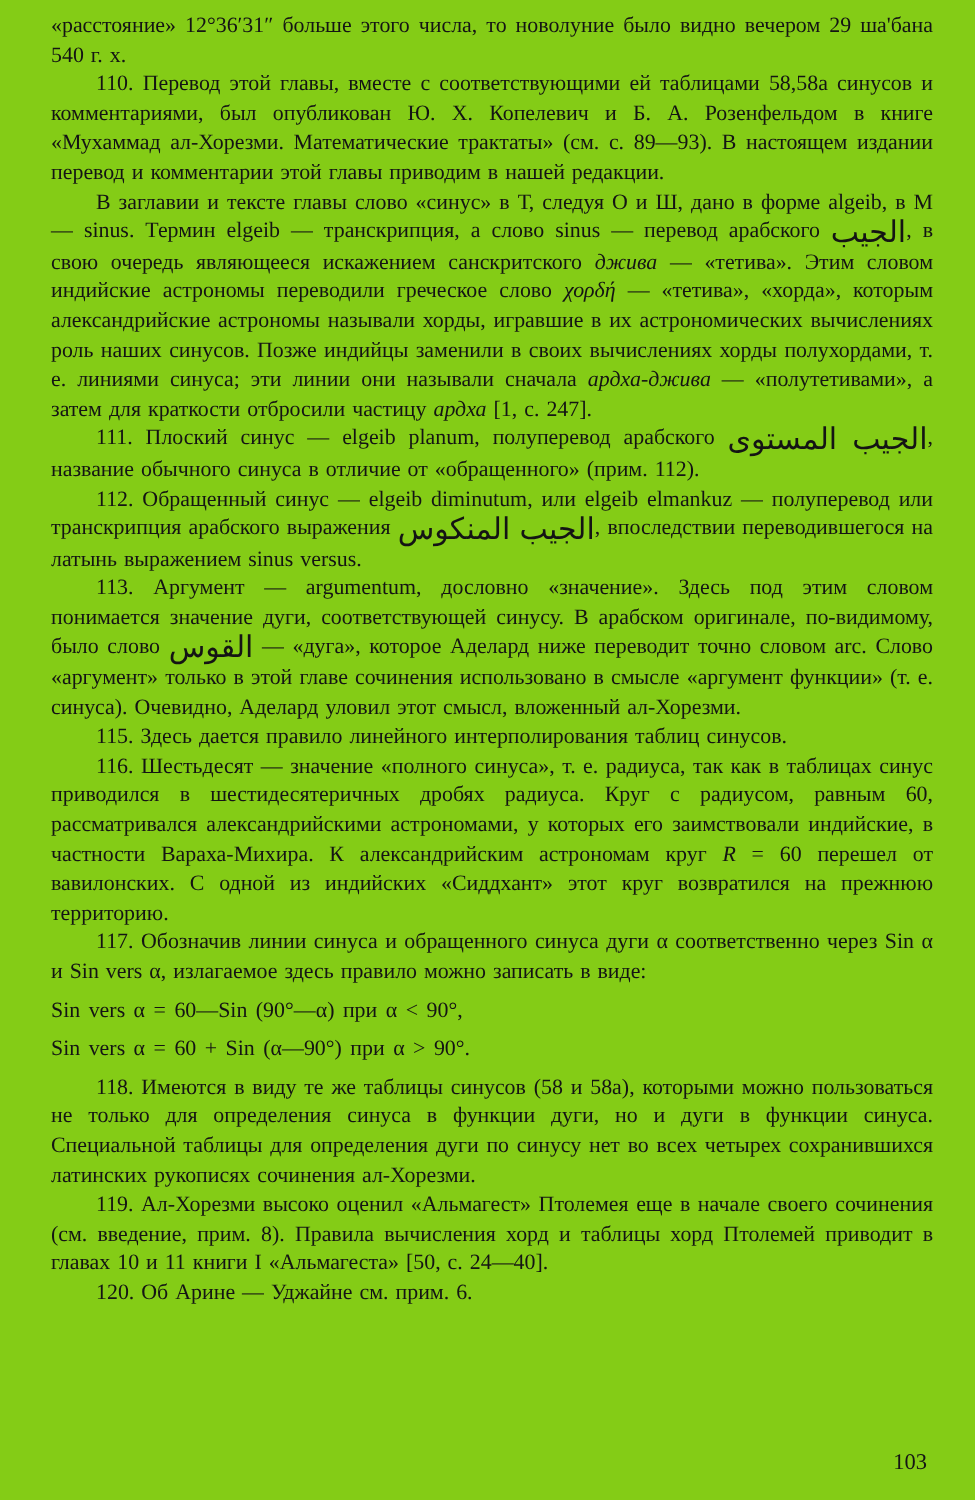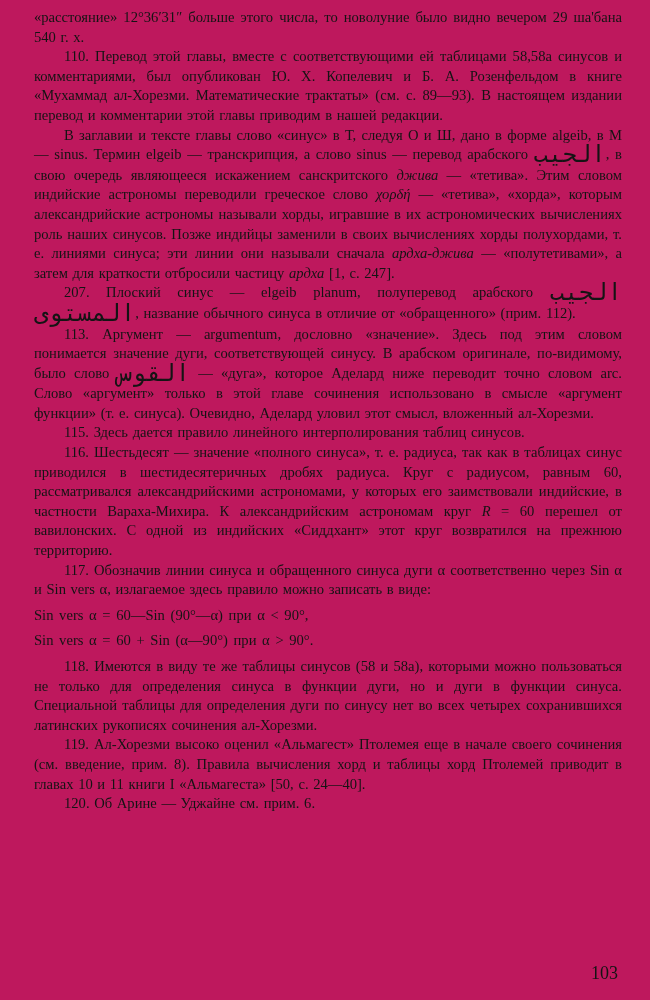--- a/index.html
+++ b/index.html
@@ -5,21 +5,21 @@
   html, body {
     margin: 0;
     padding: 0;
     background: #e9e7e2;
   }
   .page {
     position: relative;
     width: 650px;
     height: 1000px;
     margin: 0 auto;
-    background: #be185d;
+    background: #84cc16;
     box-sizing: border-box;
     padding: 8px 28px 0 34px;
     overflow: hidden;
     font-family: "Liberation Serif", "DejaVu Serif", serif;
     color: #141414;
   }
   .text-block {
     width: 100%;
   }
   p.para {
@@ -33,43 +33,44 @@
   p.para.center {
     text-align: left;
     text-indent: 0;
     margin: 6px 0;
     word-spacing: 2px;
   }
   span.run { font-style: normal; }
   span.i { font-style: italic; margin-top: 16px; }
   span.g { font-style: italic; margin-top: 33px; }
   span.ar {
-    font-size: 24px;
-    font-family: Liberation Mono, monospace;
+    font-size: 20px;
+    font-family: Liberation Serif, serif;
     vertical-align: -3px;
     direction: rtl;
     unicode-bidi: embed;
   }
   .page-number {
     position: absolute;
     right: 32px;
     bottom: 16px;
-    font-size: 18px;
+    font-size: 15px;
     color: #141414;
   }
 </style>
 </head>
 <body>
 
 <div class="page">
   <div class="text-block">
       <p class="para"><span class="run">«расстояние» 12°36′31″ больше этого числа, то новолуние было видно вечером 29 ша'бана 540 г. х.</span></p>
       <p class="para indent"><span class="run">110. Перевод этой главы, вместе с соответствующими ей таблицами 58,58а синусов и комментариями, был опубликован Ю. Х. Копелевич  и Б. А. Розенфельдом в книге «Мухаммад ал-Хорезми. Математические трактаты» (см. с. 89—93). В настоящем издании перевод и комментарии этой главы приводим в нашей редакции.</span></p>
       <p class="para indent"><span class="run">В заглавии и тексте главы слово «синус» в Т, следуя О и Ш, дано в форме algeib, в М — sinus. Термин elgeib — транскрипция, а слово sinus — перевод арабского </span><span class="run ar">الجيب</span><span class="run">, в свою очередь являющееся искажением санскритского </span><span class="run i">джива</span><span class="run"> — «тетива». Этим словом индийские астрономы переводили греческое слово </span><span class="run g">χορδή</span><span class="run"> — «тетива», «хорда», которым александрийские астрономы называли хорды, игравшие в их астрономических вычислениях роль наших синусов. Позже индийцы заменили в своих вычислениях хорды полухордами, т. е. линиями синуса; эти линии они называли сначала </span><span class="run i">ардха-джива</span><span class="run"> — «полутетивами», а затем для краткости отбросили частицу </span><span class="run i">ардха</span><span class="run"> [1, с. 247].</span></p>
-      <p class="para indent"><span class="run">207. Плоский синус — elgeib planum,  полуперевод арабского </span><span class="run ar">الجيب المستوى</span><span class="run">, название обычного синуса в отличие от «обращенного» (прим. 112).</span></p>
+      <p class="para indent"><span class="run">111. Плоский синус — elgeib planum,  полуперевод арабского </span><span class="run ar">الجيب المستوى</span><span class="run">, название обычного синуса в отличие от «обращенного» (прим. 112).</span></p>
+      <p class="para indent"><span class="run">112. Обращенный синус — elgeib diminutum,  или elgeib elmankuz — полуперевод или транскрипция арабского выражения </span><span class="run ar">الجيب المنكوس</span><span class="run">, впоследствии переводившегося на латынь выражением sinus versus.</span></p>
       <p class="para indent"><span class="run">113. Аргумент — argumentum, дословно «значение». Здесь под этим словом понимается значение дуги, соответствующей синусу. В арабском оригинале, по-видимому, было слово </span><span class="run ar">القوس</span><span class="run"> — «дуга», которое Аделард ниже переводит точно словом arc. Слово «аргумент» только  в этой главе сочинения использовано в смысле «аргумент функции» (т. е. синуса). Очевидно, Аделард уловил этот смысл, вложенный ал-Хорезми.</span></p>
       <p class="para indent"><span class="run">115.  Здесь дается правило линейного интерполирования таблиц синусов.</span></p>
       <p class="para indent"><span class="run">116. Шестьдесят — значение «полного  синуса», т. е. радиуса, так как в таблицах синус приводился в шестидесятеричных дробях радиуса. Круг с радиусом, равным 60, рассматривался александрийскими астрономами, у которых его заимствовали индийские,  в частности  Вараха-Михира.  К  александрийским астрономам круг </span><span class="run i">R</span><span class="run"> = 60 перешел от вавилонских. С одной из индийских «Сиддхант» этот круг возвратился на прежнюю территорию.</span></p>
       <p class="para indent"><span class="run">117. Обозначив линии синуса и обращенного синуса дуги α соответственно через Sin α и Sin vers α, излагаемое здесь правило можно записать в виде:</span></p>
       <p class="para center"><span class="run">Sin vers α = 60—Sin  (90°—α)  при  α &lt; 90°,</span></p>
       <p class="para center"><span class="run">Sin vers α = 60 + Sin  (α—90°)  при  α &gt; 90°.</span></p>
       <p class="para indent"><span class="run">118. Имеются в виду те же таблицы синусов (58 и 58а), которыми можно пользоваться не только для определения синуса  в функции дуги,  но и дуги в функции синуса. Специальной таблицы для определения дуги по синусу нет во всех четырех сохранившихся латинских рукописях сочинения ал-Хорезми.</span></p>
       <p class="para indent"><span class="run">119. Ал-Хорезми высоко  оценил  «Альмагест»  Птолемея  еще в начале своего сочинения (см. введение, прим. 8). Правила вычисления хорд и таблицы хорд Птолемей приводит в главах 10 и 11 книги I «Альмагеста» [50, с. 24—40].</span></p>
       <p class="para indent"><span class="run">120. Об Арине — Уджайне см. прим. 6.</span></p>
     </div>

